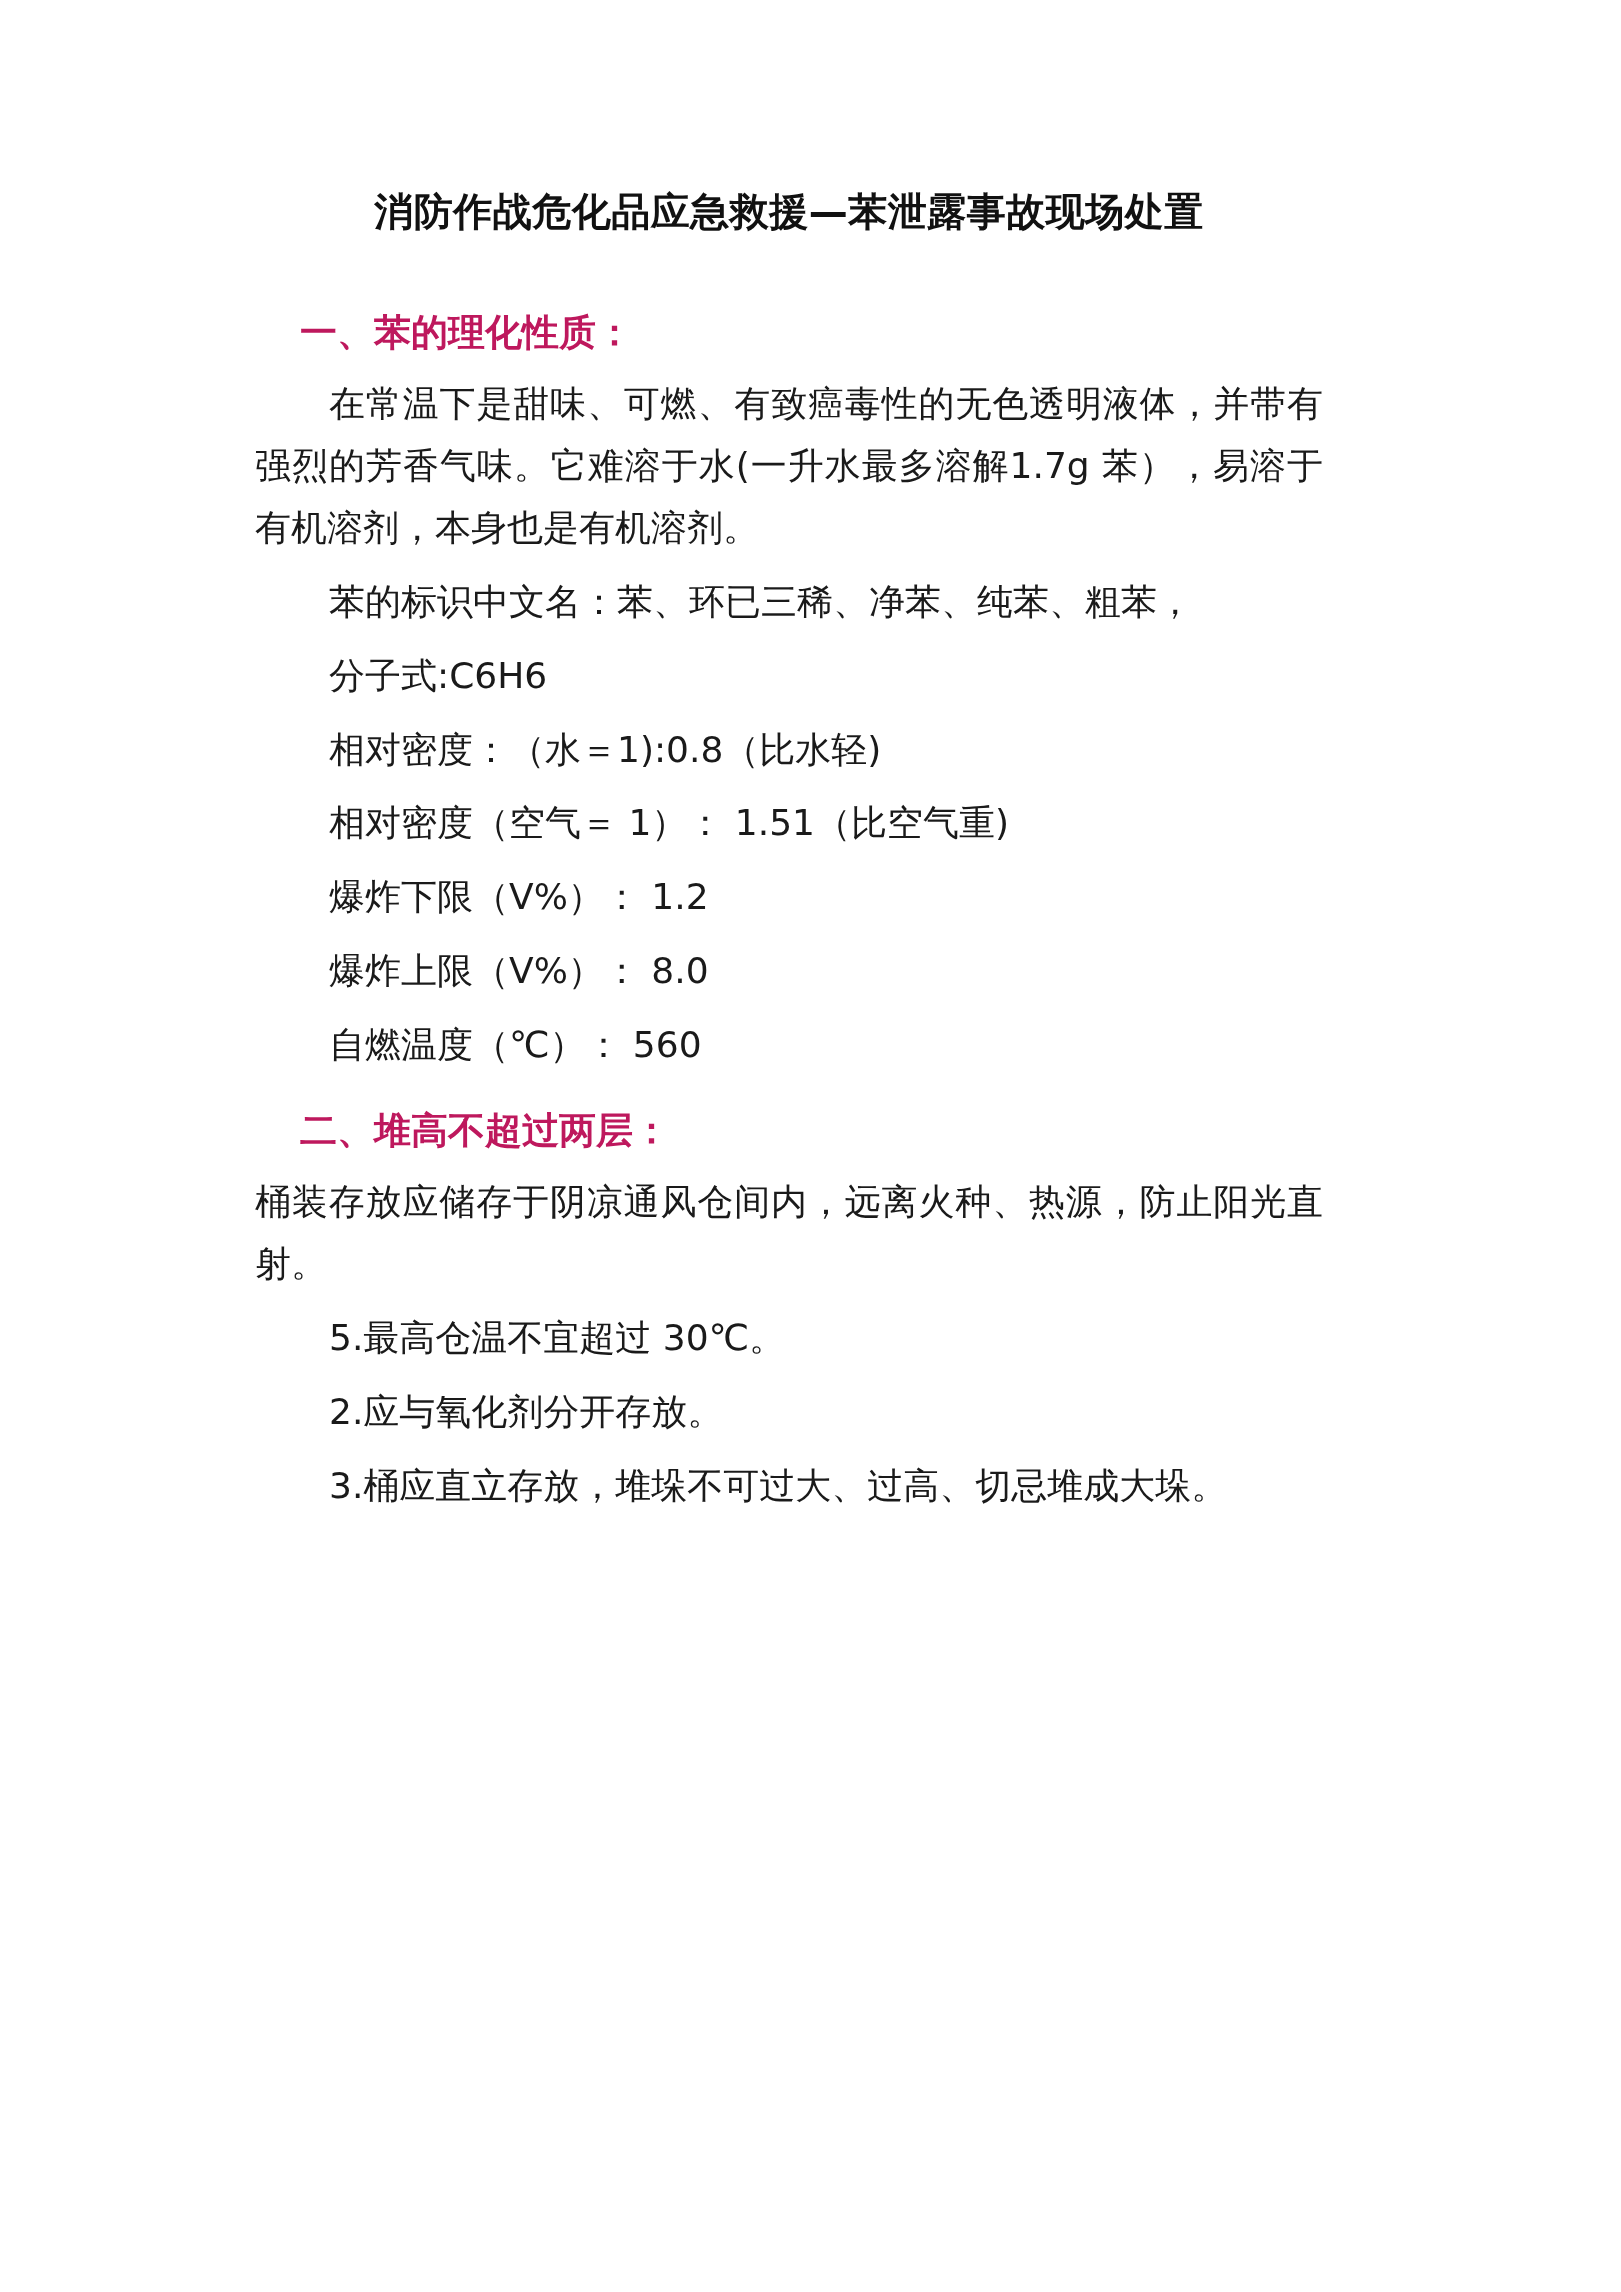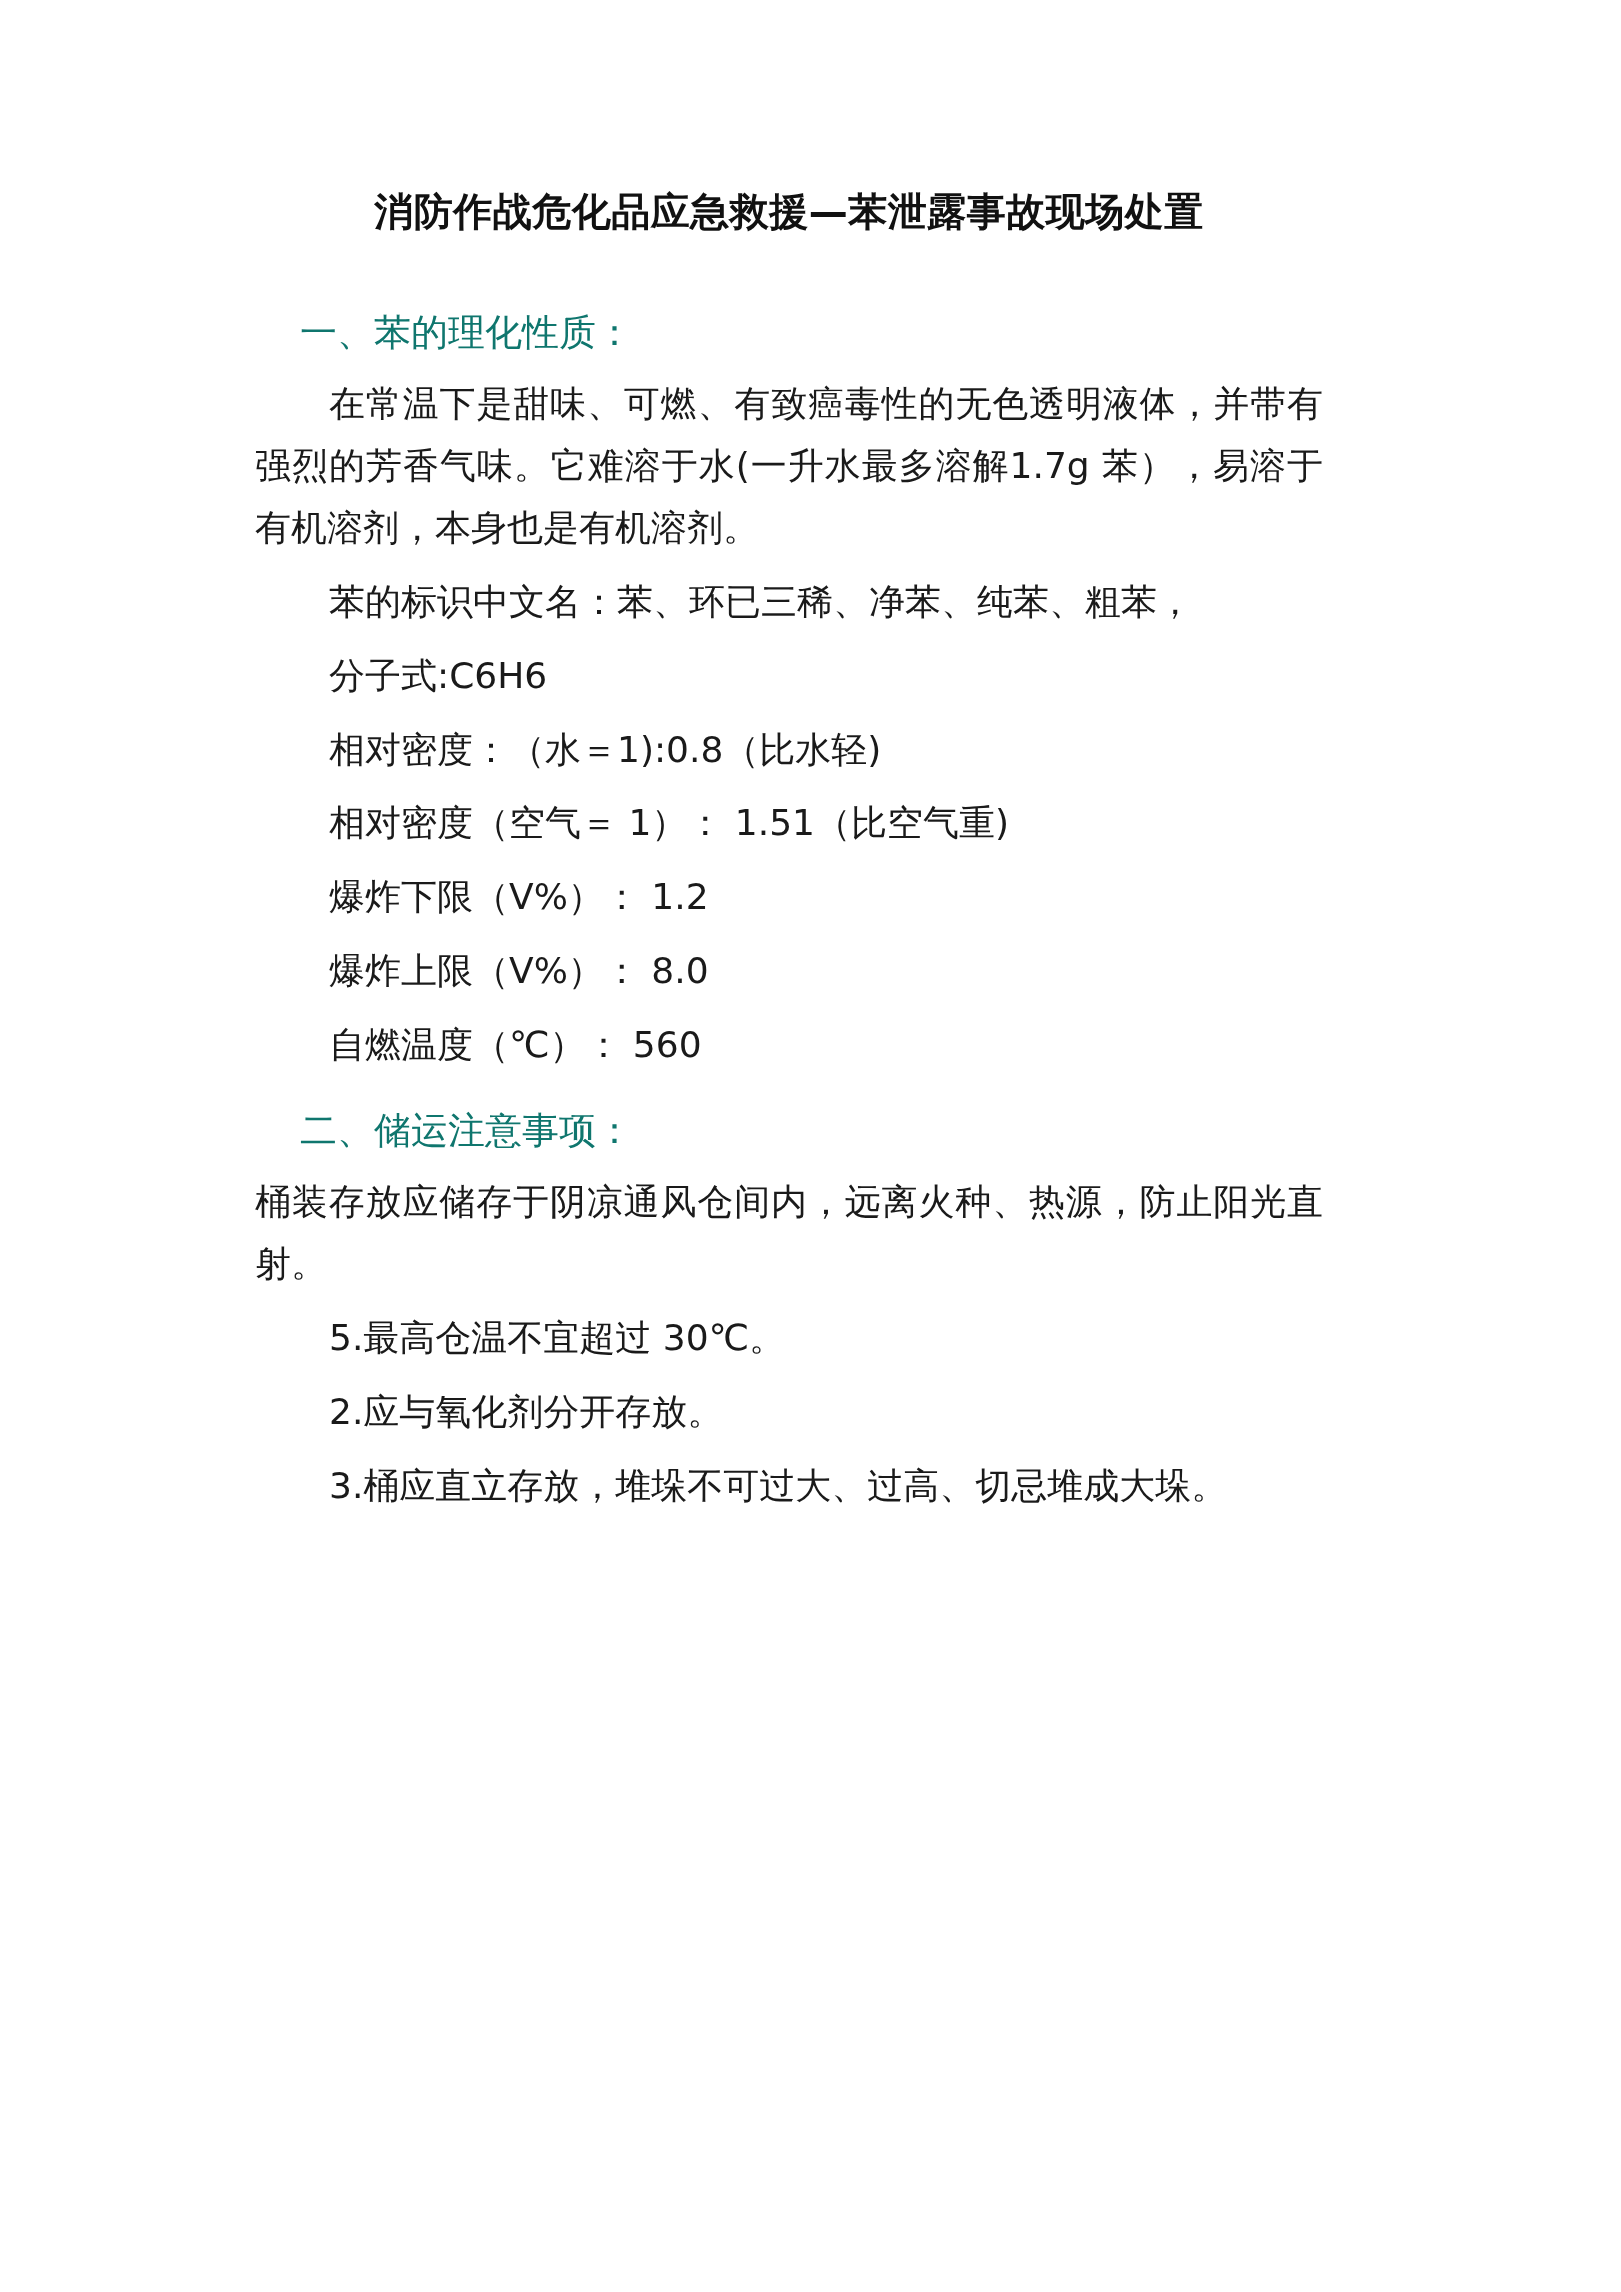--- a/index.html
+++ b/index.html
@@ -25,25 +25,25 @@
     font-size: 39px;
     font-weight: bold;
     text-align: center;
     letter-spacing: 0.5px;
     line-height: 1.35;
     margin: 0 0 65px 0;
     color: #111111;
   }
   .section-heading {
     font-size: 37px;
-    font-weight: normal;
+    font-weight: bold;
     line-height: 1.55;
     margin: 0 0 3.9px 0;
     padding-left: 57px;
-    color: #0f766e;
+    color: #be185d;
   }
   .section-heading.tight {
     margin-top: 25.5px;
   }
   p.para {
     font-size: 36px;
     line-height: 1.72;
     margin: 12px;
     text-align: justify;
     text-justify: inter-ideograph;
@@ -73,21 +73,21 @@
 
   <div class="tight-list">
     <p class="para indent">分子式:C6H6</p>
     <p class="para indent">相对密度：（水＝1):0.8（比水轻)</p>
     <p class="para indent">相对密度（空气＝ 1）： 1.51（比空气重)</p>
     <p class="para indent">爆炸下限（V%）： 1.2</p>
     <p class="para indent">爆炸上限（V%）： 8.0</p>
     <p class="para indent">自燃温度（℃）： 560</p>
   </div>
 
-  <h2 class="section-heading tight">二、储运注意事项：</h2>
+  <h2 class="section-heading tight">二、堆高不超过两层：</h2>
 
   <p class="para">桶装存放应储存于阴凉通风仓间内，远离火种、热源，防止阳光直射。</p>
 
   <div class="tight-list">
     <p class="para item">5.最高仓温不宜超过 30℃。</p>
     <p class="para item">2.应与氧化剂分开存放。</p>
     <p class="para item">3.桶应直立存放，堆垛不可过大、过高、切忌堆成大垛。</p>
   </div>
 
 </div>

